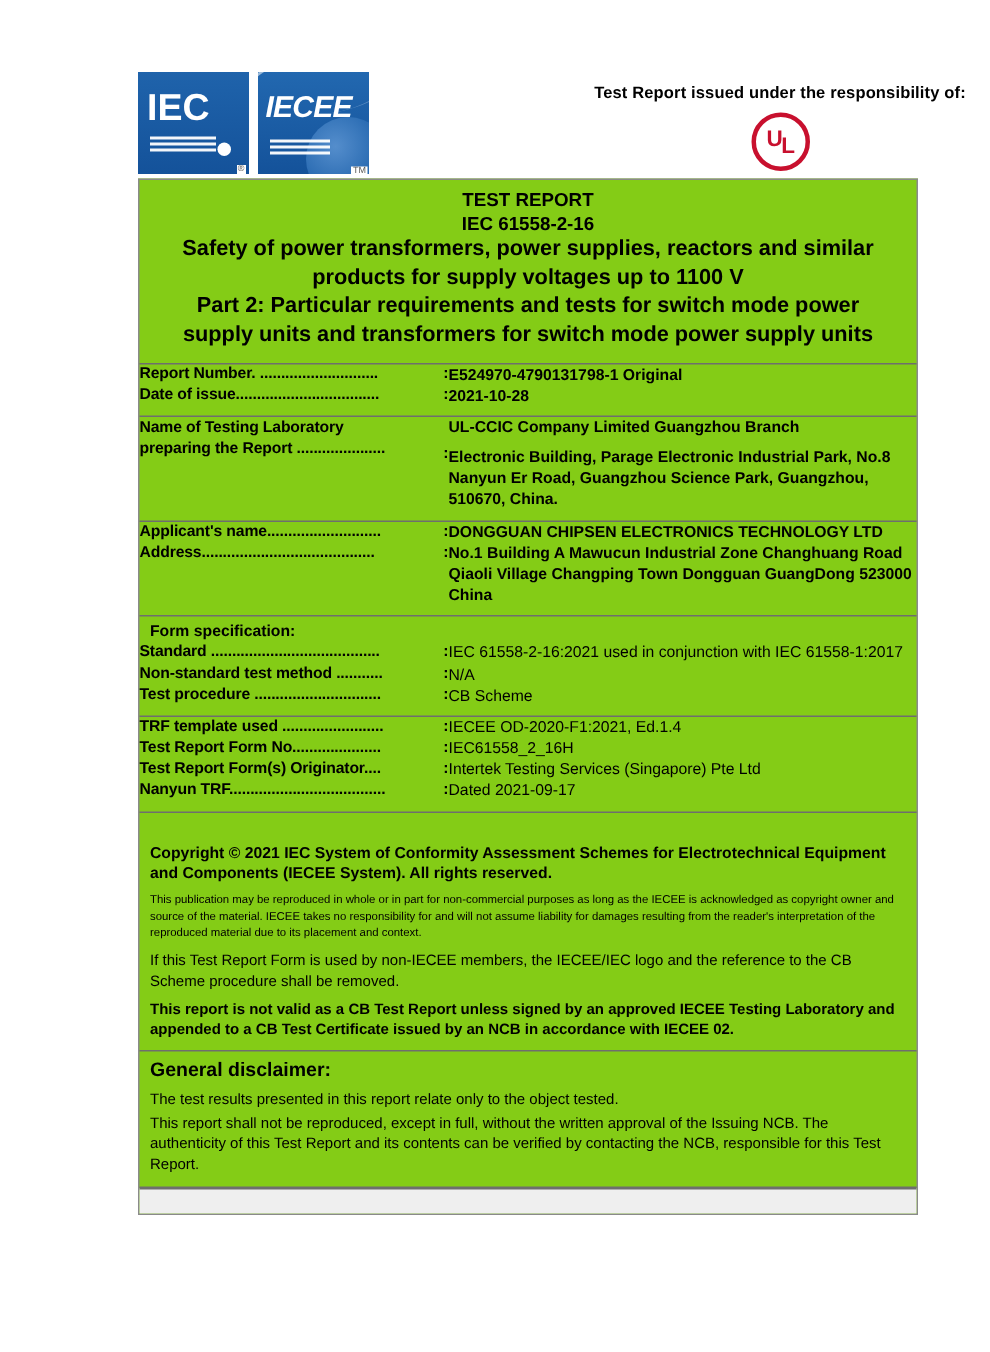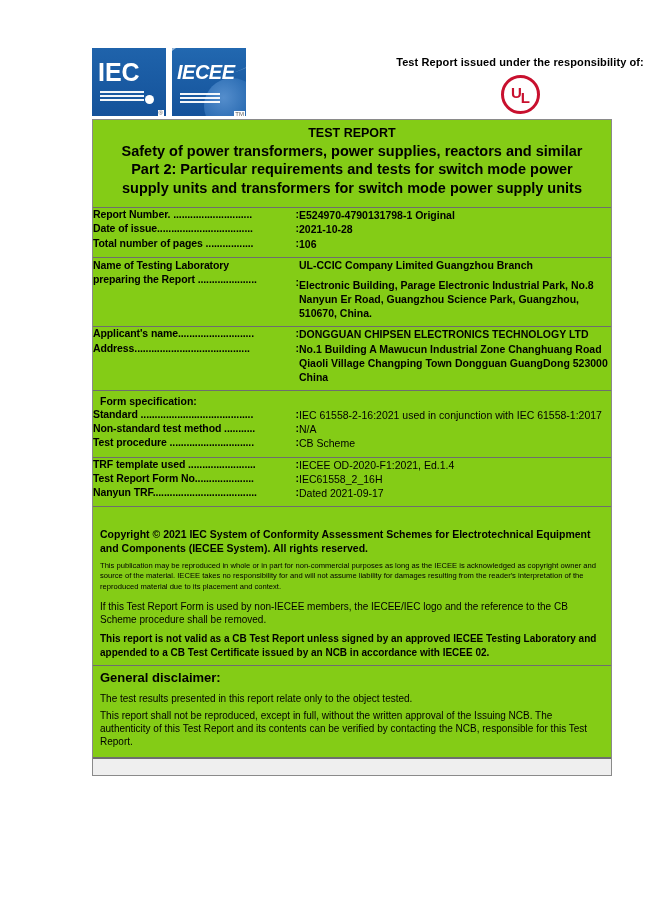--- a/index.html
+++ b/index.html
@@ -333,42 +333,39 @@
         </div>
       </div>
 
     </div>
   </div>
 
   <div class="doc-table">
 
     <div class="sec title-sec">
       <div class="t-line1">TEST REPORT</div>
+      <div class="t-line2">IEC 61558-2-16</div>
       <div class="t-big">Safety of power transformers, power supplies, reactors and similar</div>
+      <div class="t-big2">products for supply voltages up to 1100 V</div>
       <div class="t-big2">Part 2: Particular requirements and tests for switch mode power</div>
       <div class="t-big2">supply units and transformers for switch mode power supply units</div>
     </div>
 
     <div class="sec pad-b">
       <table class="kv-table">
         <tbody>
             <tr>
           <td class="kv-label">Report Number. ............................</td>
           <td class="kv-colon">:</td>
           <td class="kv-value">E524970-4790131798-1 Original</td>
         </tr>
         <tr>
           <td class="kv-label">Date of issue..................................</td>
           <td class="kv-colon">:</td>
           <td class="kv-value">2021-10-28</td>
-        </tr>
-        <tr>
-          <td class="kv-label">Total number of pages .................</td>
-          <td class="kv-colon">:</td>
-          <td class="kv-value">106</td>
         </tr>
       </tbody>
         </table>
     </div>
 
     <div class="sec pad-b">
       <table class="kv-table">
         <tbody>
             <tr>
           <td class="kv-label wrap">
@@ -432,20 +429,25 @@
           <td class="kv-label">TRF template used ........................</td>
           <td class="kv-colon">:</td>
           <td class="kv-value normal">IECEE OD-2020-F1:2021, Ed.1.4</td>
         </tr>
         <tr>
           <td class="kv-label">Test Report Form No.....................</td>
           <td class="kv-colon">:</td>
           <td class="kv-value normal">IEC61558_2_16H</td>
         </tr>
         <tr>
+          <td class="kv-label">Test Report Form(s) Originator....</td>
+          <td class="kv-colon">:</td>
+          <td class="kv-value normal">Intertek Testing Services (Singapore) Pte Ltd</td>
+        </tr>
+        <tr>
           <td class="kv-label">Nanyun TRF.....................................</td>
           <td class="kv-colon">:</td>
           <td class="kv-value normal">Dated 2021-09-17</td>
         </tr>
       </tbody>
         </table>
     </div>
 
     <div class="sec">
       <div class="copyright-bold">

